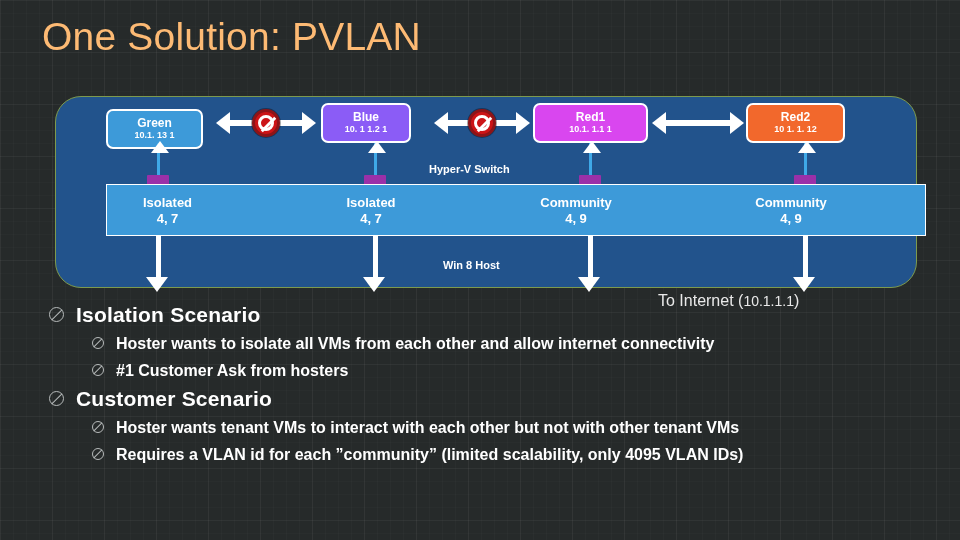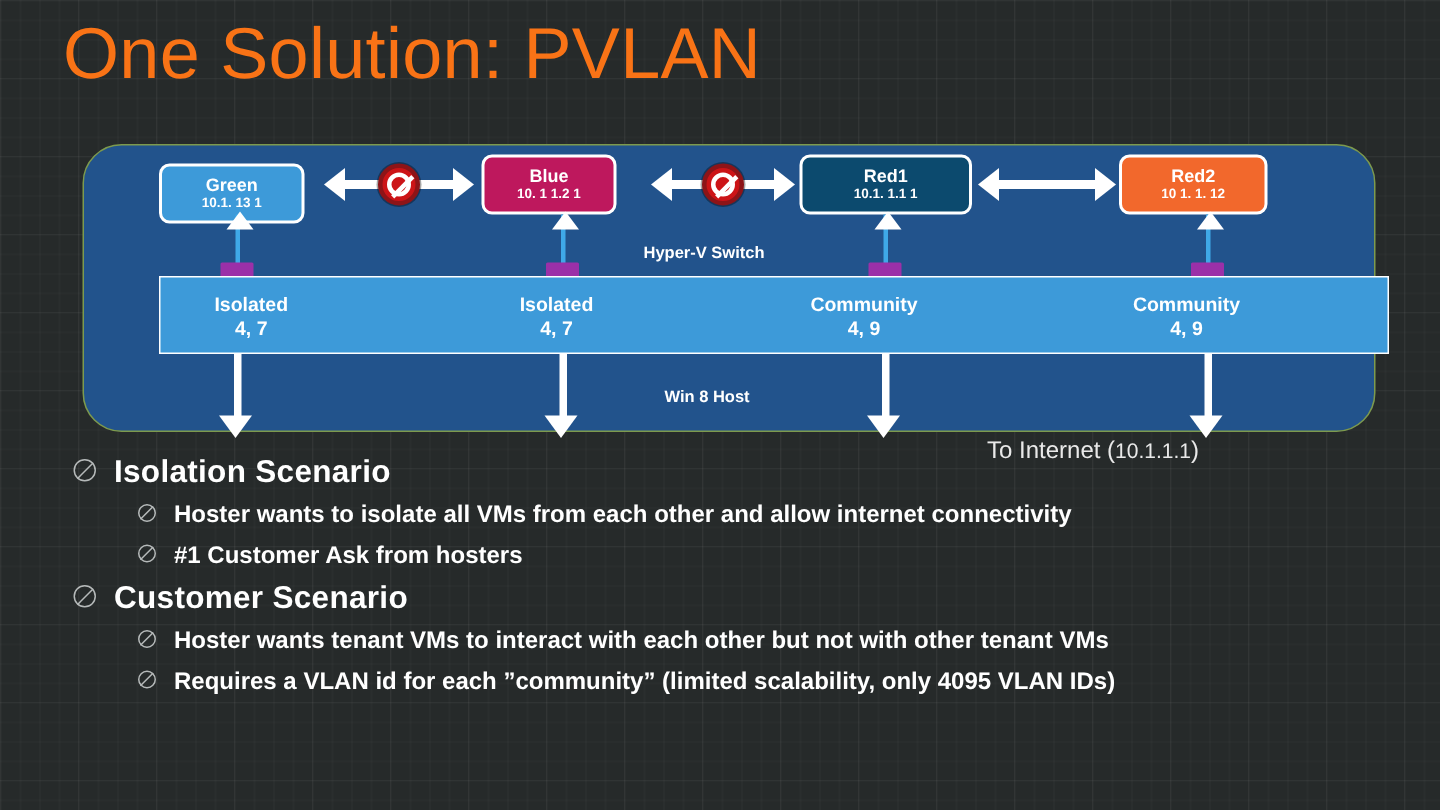--- a/index.html
+++ b/index.html
@@ -17,22 +17,22 @@
       linear-gradient(to bottom, rgba(255,255,255,.030) 1px, transparent 1px),
       linear-gradient(to right, rgba(255,255,255,.018) 1px, transparent 1px),
       linear-gradient(to bottom, rgba(255,255,255,.015) 1px, transparent 1px);
     background-size:52px 52px, 52px 52px, 13px 13px, 13px 13px;
     pointer-events:none;
   }
 
   
   #title{
     position:absolute;left:42px;top:14px;
-    font-size:48px;line-height:46px;
-    color:#f97316;font-weight:400;letter-spacing:.2px;
+    font-size:39px;line-height:46px;
+    color:#fdba74;font-weight:400;letter-spacing:.2px;
     white-space:nowrap;
   }
 
   
   #host-box{
     position:absolute;left:55px;top:96px;width:860px;height:190px;
     background:#22538c;border:1px solid #7d9a4e;border-radius:26px;
   }
 
   
@@ -146,26 +146,26 @@
 
 <div id="title">One Solution: PVLAN</div>
 
 <div id="host-box">
 
   <div class="vm" style="left:50px;top:12px;width:97px;background:#3d9ad9;">
     <span class="vm-name">Green</span>
     <span class="vm-ip">10.1. 13 1</span>
   </div>
 
-  <div class="vm" style="left:265px;top:6px;width:90px;background:#be185d;">
+  <div class="vm" style="left:265px;top:6px;width:90px;background:#8b5cf6;">
     <span class="vm-name">Blue</span>
     <span class="vm-ip">10. 1 1.2 1</span>
   </div>
 
-  <div class="vm" style="left:477px;top:6px;width:115px;background:#0c4a6e;">
+  <div class="vm" style="left:477px;top:6px;width:115px;background:#d946ef;">
     <span class="vm-name">Red1</span>
     <span class="vm-ip">10.1. 1.1 1</span>
   </div>
 
   <div class="vm" style="left:690px;top:6px;width:99px;background:#f2682c;">
     <span class="vm-name">Red2</span>
     <span class="vm-ip">10 1. 1. 12</span>
   </div>
 
   <div class="harrow" style="left:160px;top:15px;width:100px;">

